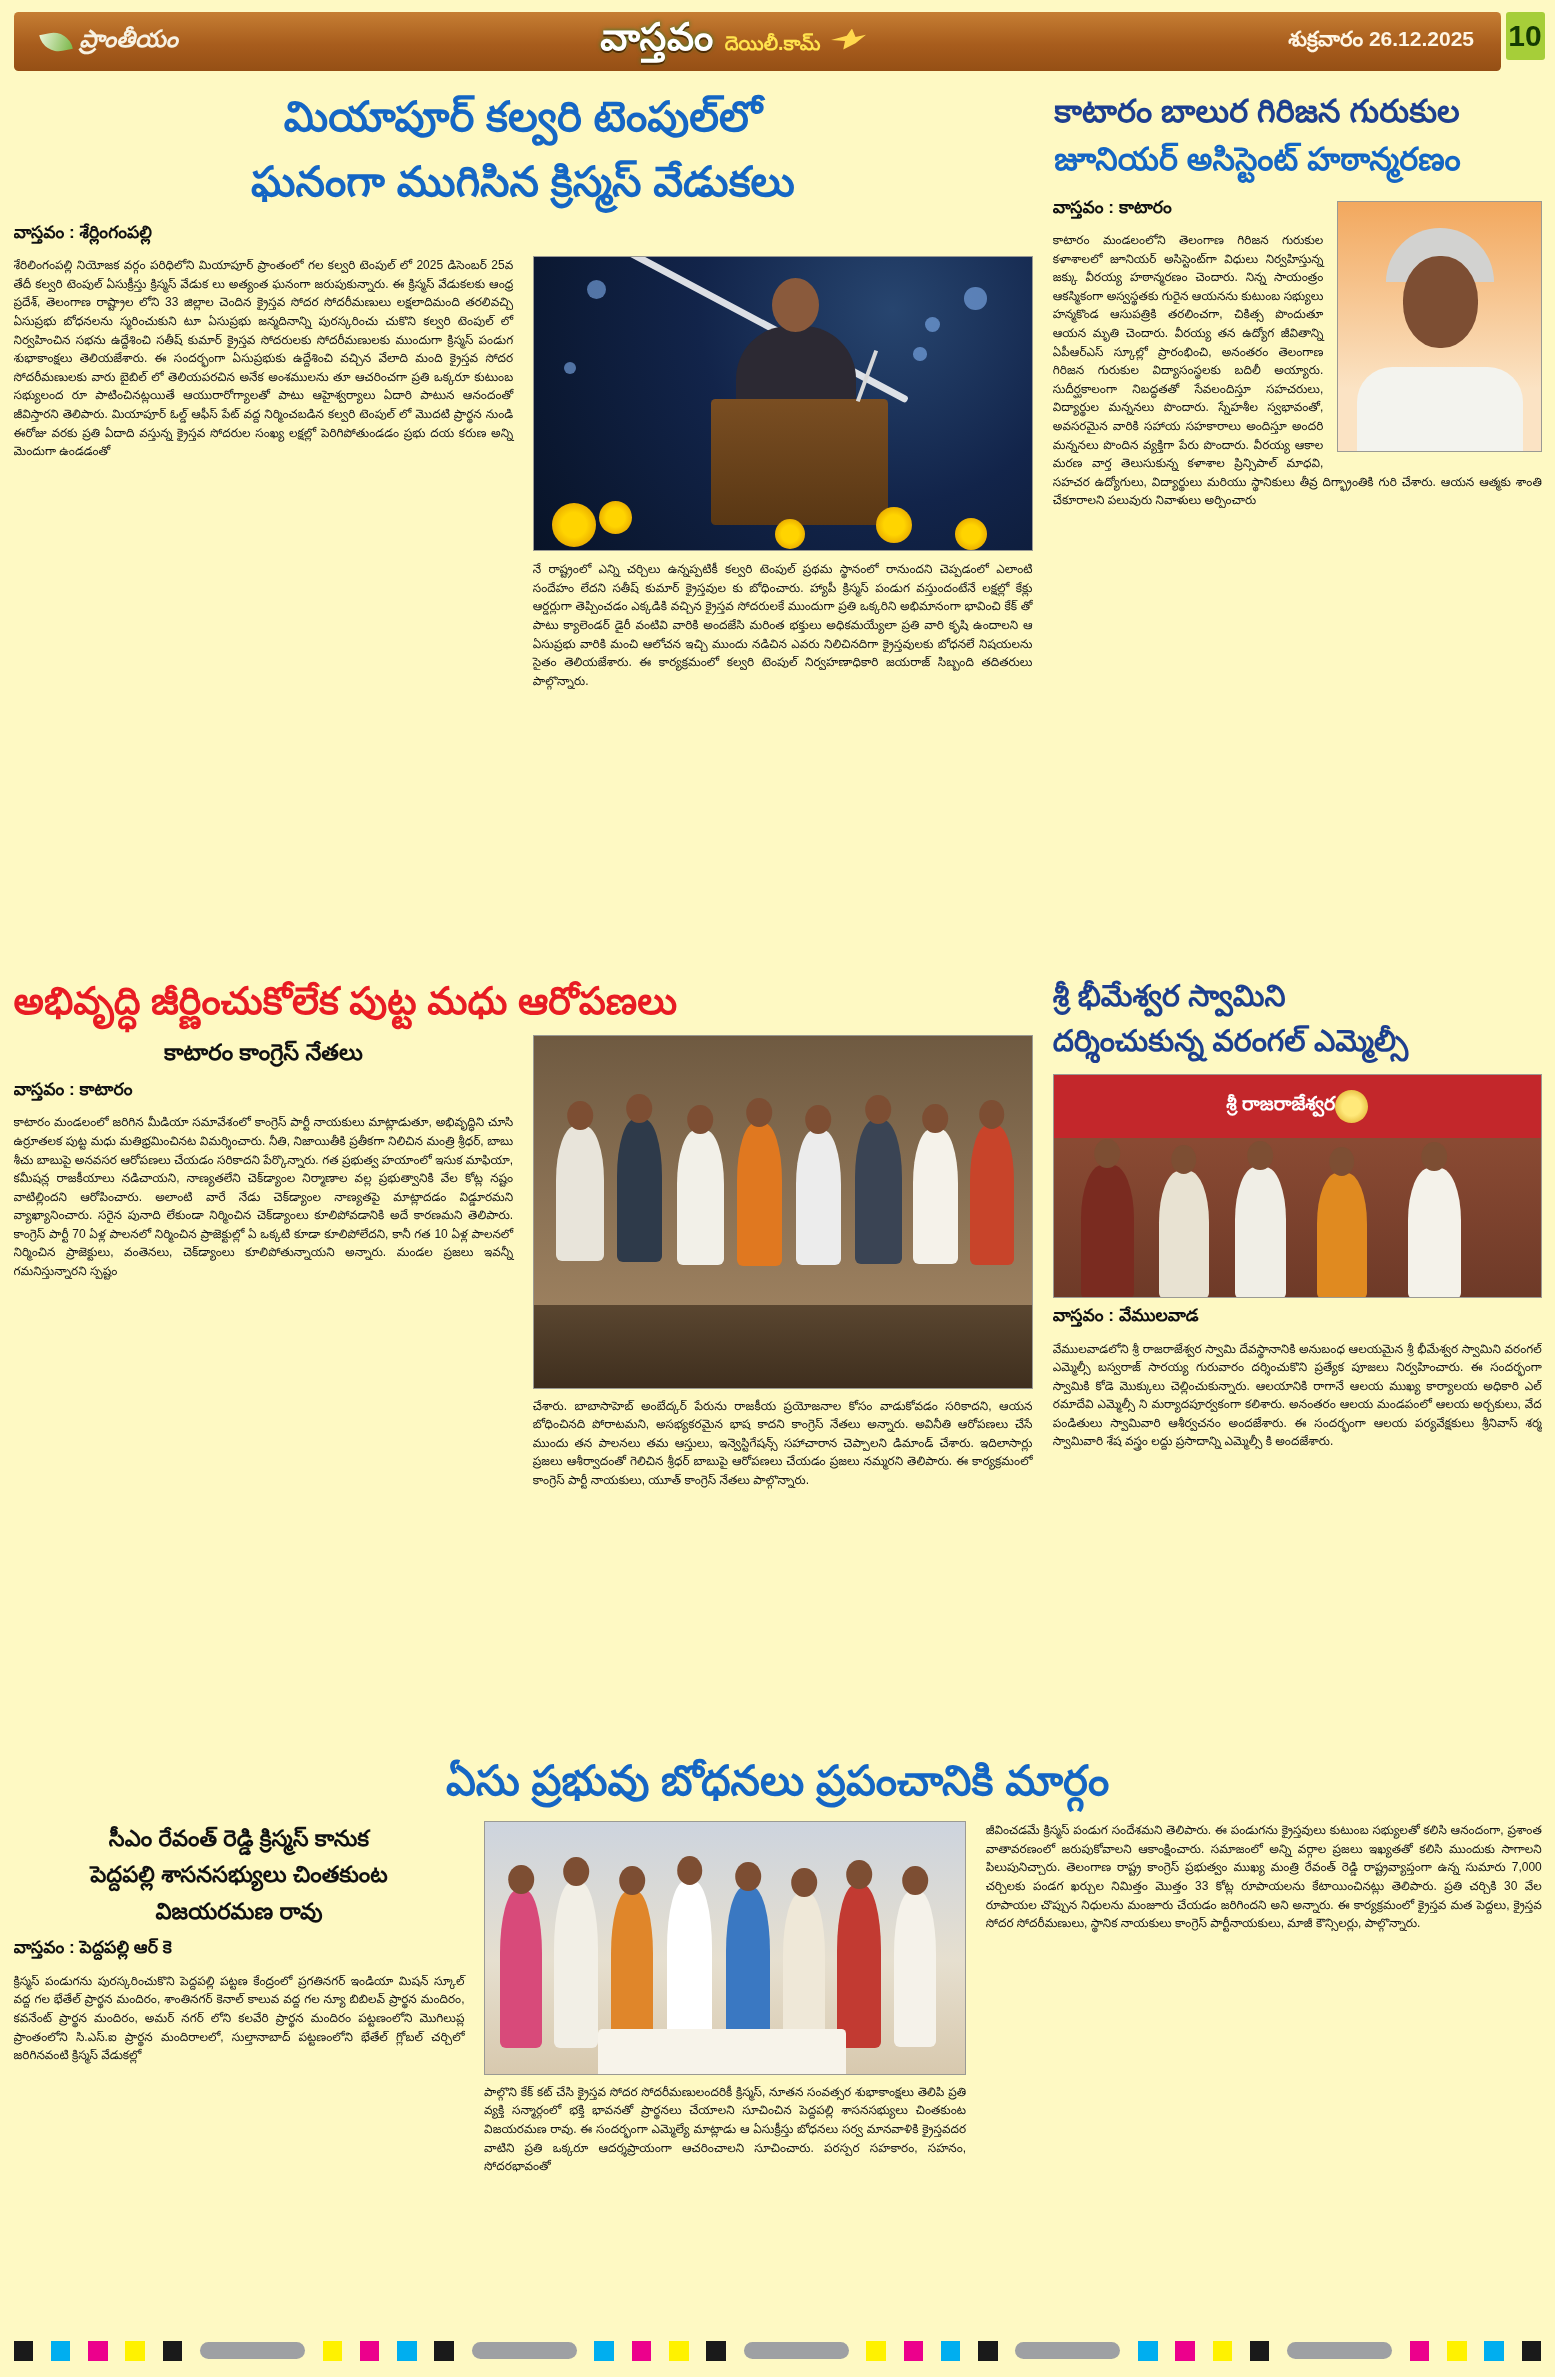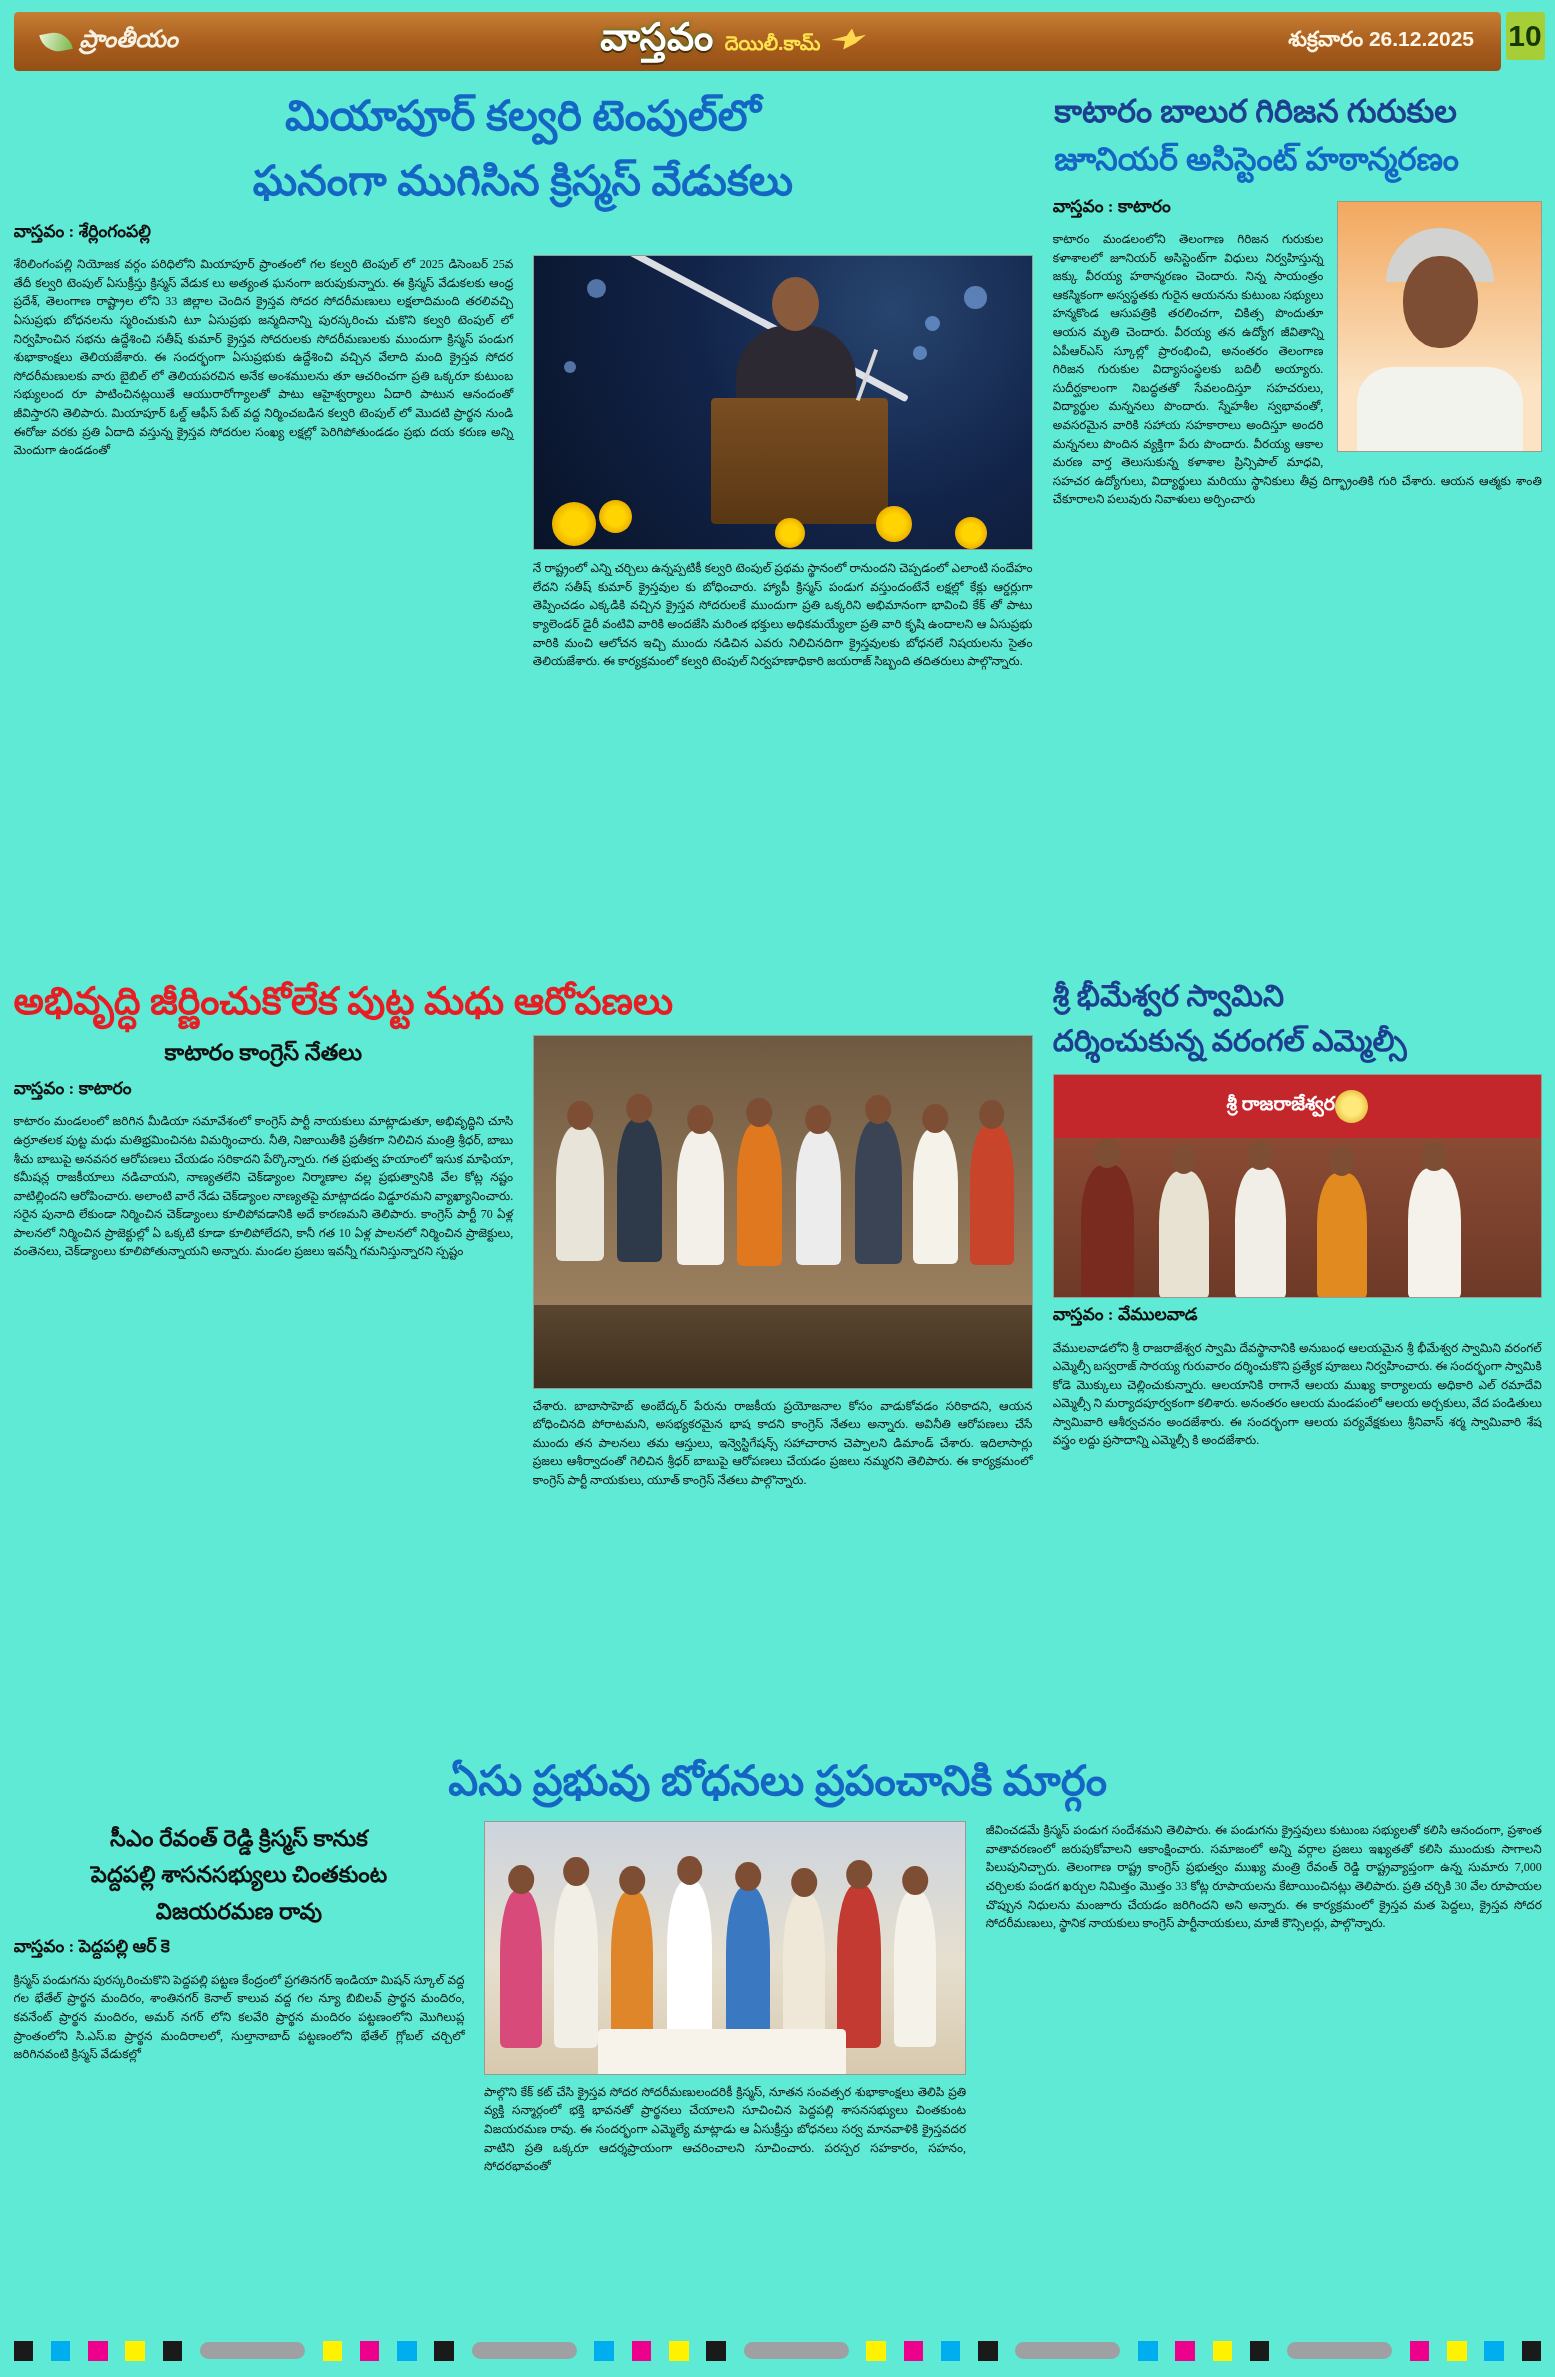--- a/index.html
+++ b/index.html
@@ -1,19 +1,19 @@
 <!DOCTYPE html>
 <html style="font-size:12px"><head>
 <meta charset="utf-8">
 <style>
   * { margin:0; padding:0; box-sizing:border-box; }
   html,body { background:#e6e6e2; }
   body { font-family:"Liberation Sans", sans-serif; }
   .page { position:relative; width:1555px; height:2377px; margin:0 auto;
-          background:#5eead4; overflow:hidden; }
+          background:#fef9c3; overflow:hidden; }
 
   
   .topbar { position:absolute; top:12px; left:13.5px; right:54px; height:59px;
             background:linear-gradient(180deg,#c67e33,#a85d1d 55%,#954f15);
             border-radius:4.5px; display:flex; align-items:center;
             justify-content:space-between; padding:0 27px; color:#fff; }
   .section-label { display:flex; align-items:center; gap:9px;
                    font-size:24px; font-style:italic; font-weight:bold; color:#f7f1e2; }
   .leaf { width:30px; height:19.6px; background:linear-gradient(120deg,#e9f5d8,#7ab648);
           border-radius:0 19.6px 0 19.6px; transform:rotate(-12deg); }
@@ -27,21 +27,21 @@
   .edition-date { font-size:21px; font-weight:bold; color:#fff6e4; }
   .pagenum { position:absolute; top:12px; right:10.5px; width:39px; height:48px;
              background:#a6ce39; color:#143a02; font-size:30px; font-weight:bold;
              display:flex; align-items:center; justify-content:center; border-radius:3px; }
 
   
   .content { position:absolute; top:84px; left:13.5px; right:13.5px;
              display:grid; grid-template-columns:1019px 489px;
              grid-template-rows:877px 767px 519px;
              column-gap:20.3px; row-gap:10.5px; }
-  article, aside { overflow:hidden;font-family:Liberation Serif, serif; }
+  article, aside { overflow:hidden; }
   .a1 { grid-column:1; grid-row:1; }
   .a2 { grid-column:2; grid-row:1; }
   .a3 { grid-column:1; grid-row:2; }
   .a4 { grid-column:2; grid-row:2; }
   .a5 { grid-column:1 / span 2; grid-row:3; }
 
   
   .h-blue { color:#1566c4; }
   .h-navy { color:#1d3f8f; }
   .h-red  { color:#e81c23; }

